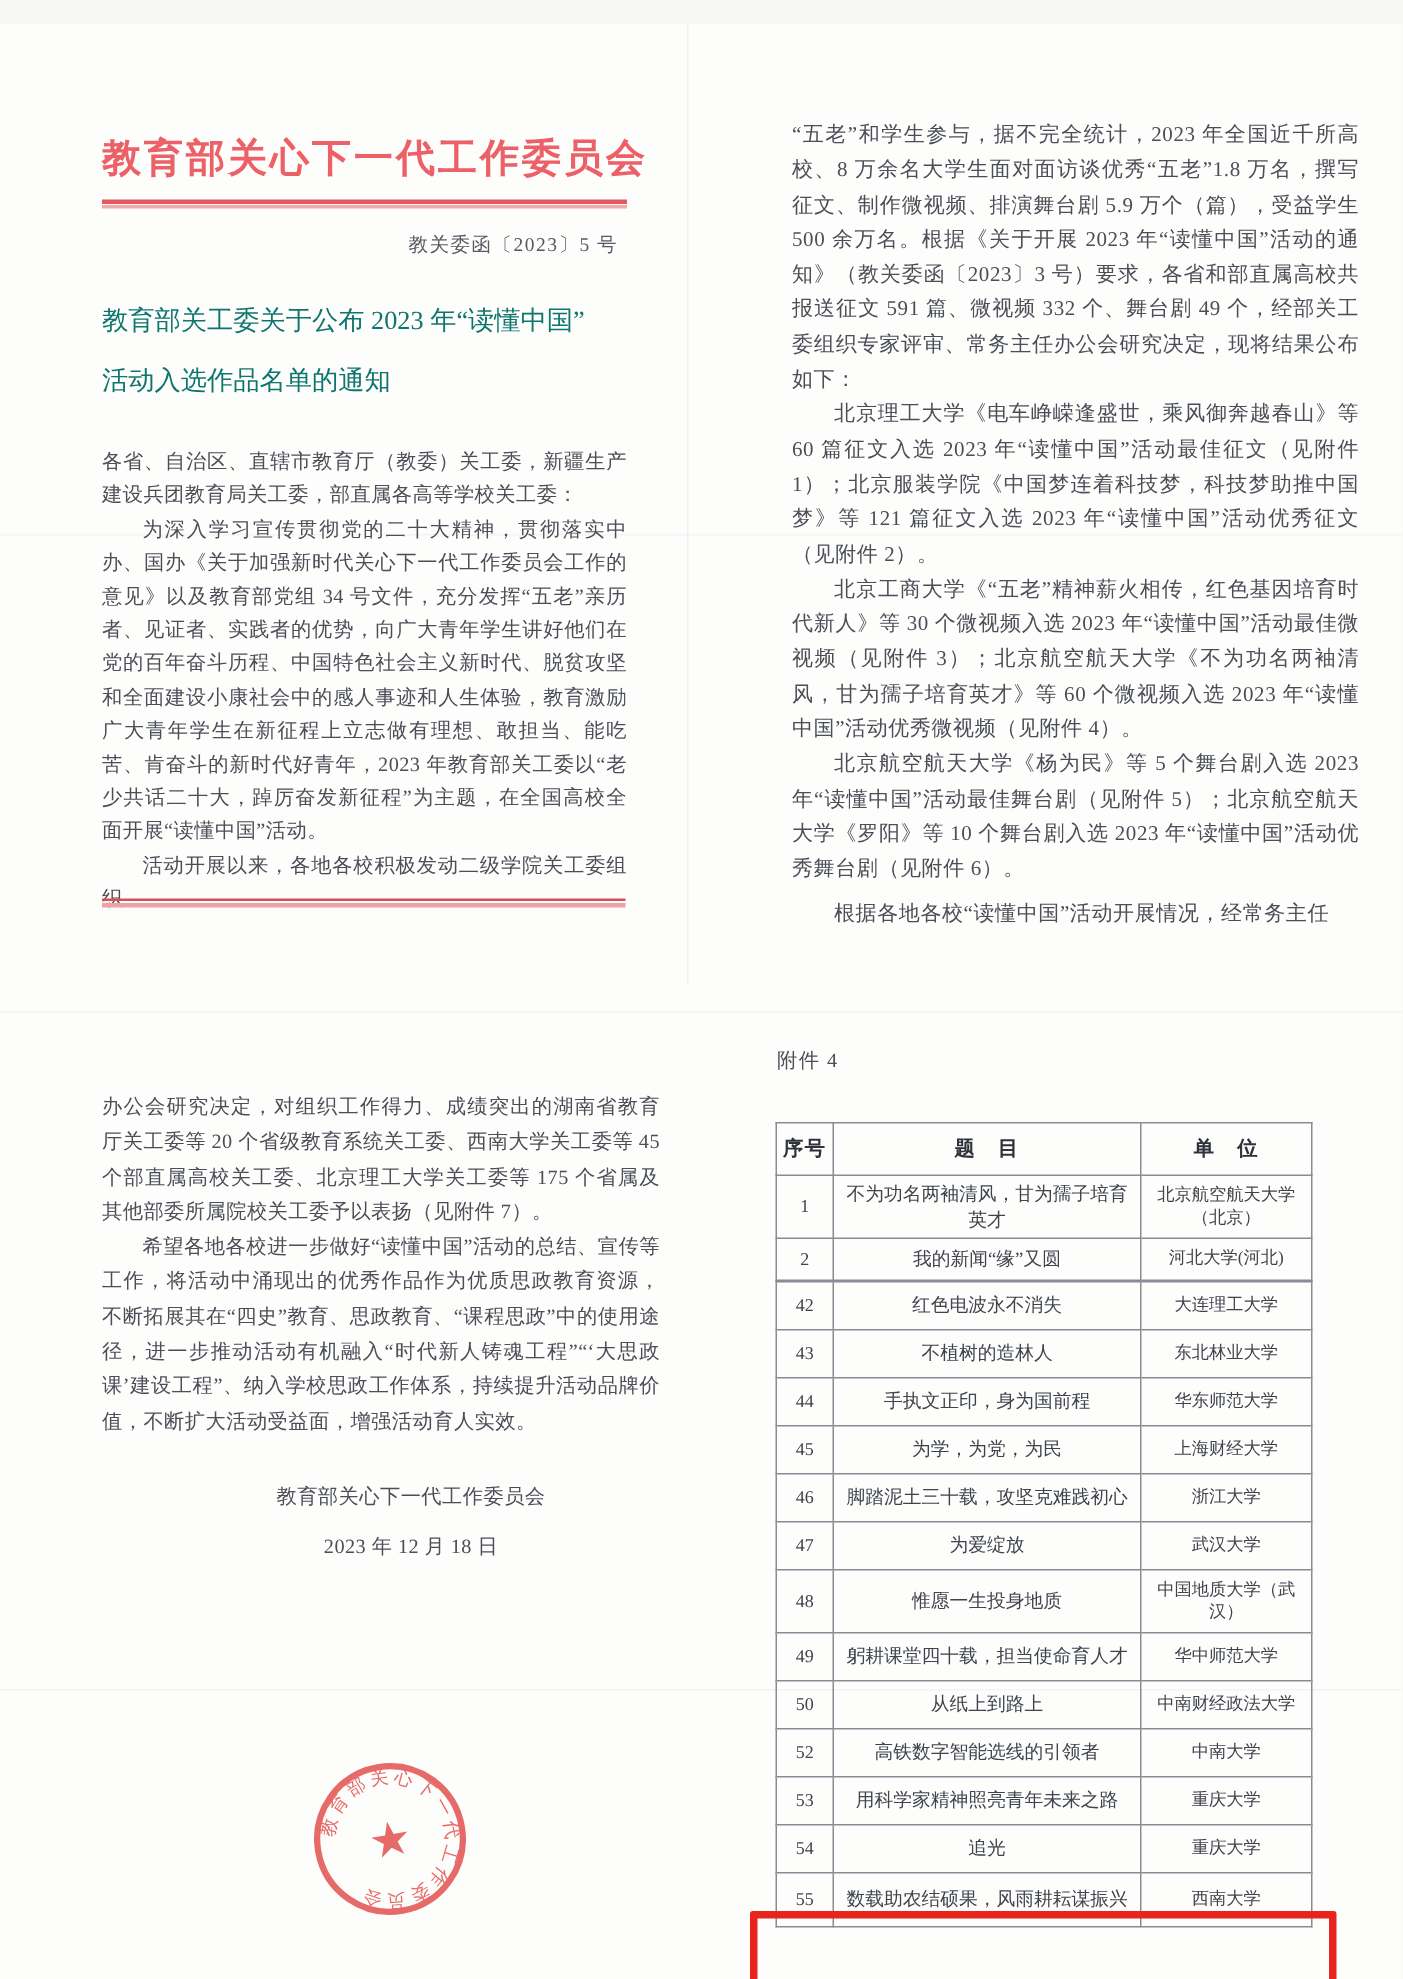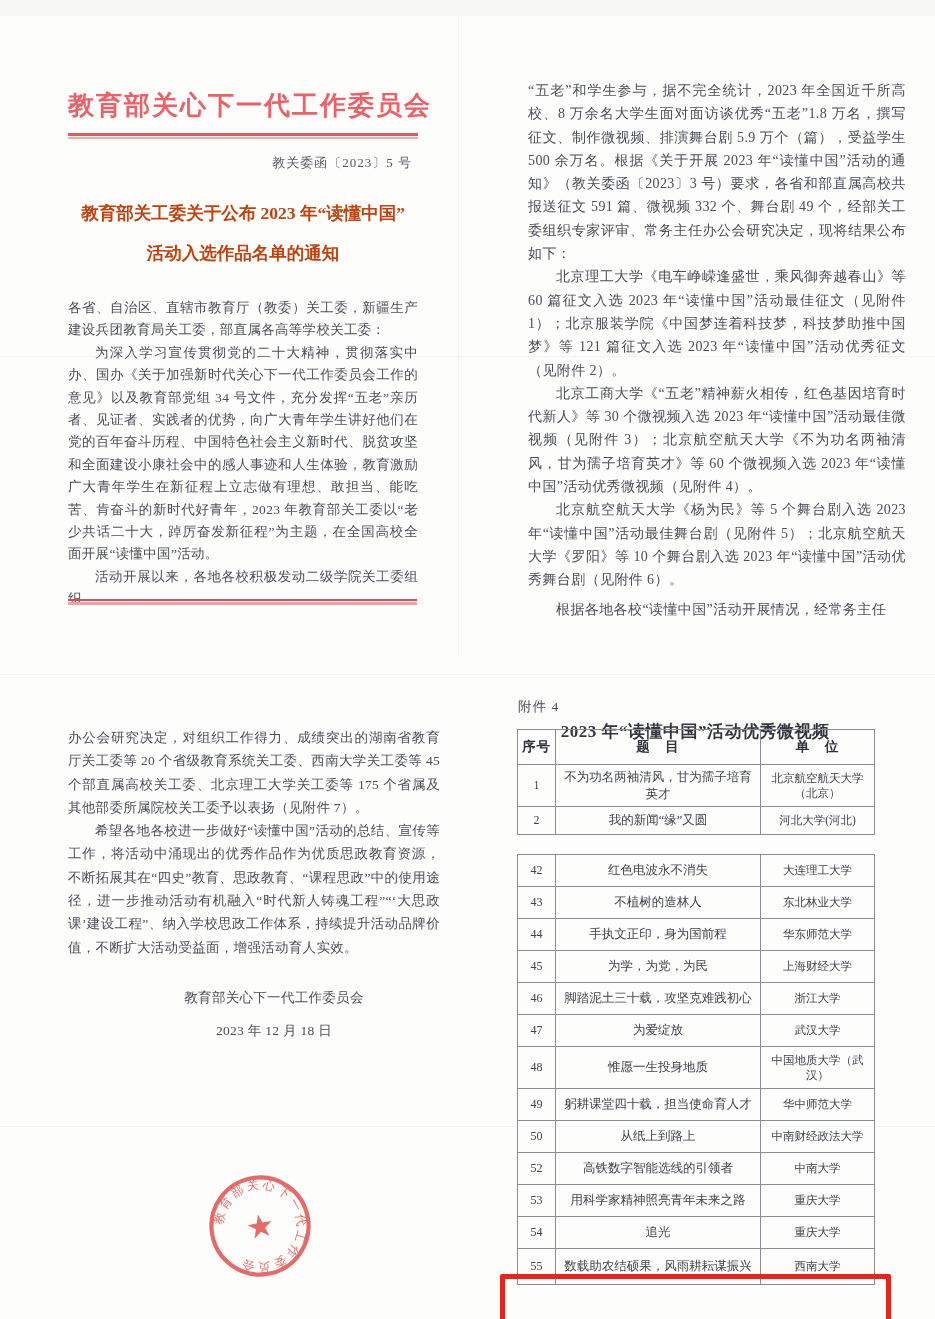--- a/index.html
+++ b/index.html
@@ -15,21 +15,21 @@
   
   #p1{position:absolute;left:68px;top:60px;width:350px;}
   .letterhead{
     margin:12px 0 0 0;font-size:26px;font-weight:bold;letter-spacing:2px;
     color:#ec6168;font-family:"Liberation Sans","DejaVu Sans",sans-serif;
     white-space:nowrap;text-align:center;
   }
   .red-rule{height:6px;margin-top:10px;
     background:linear-gradient(180deg,#e05a60 0 3px,transparent 3px 4px,#f2abad 4px 6px);}
   .doc-number{margin-top:15px;text-align:right;font-size:13px;color:#565963;letter-spacing:1px;padding-right:6px;}
-  .doc-title{margin-top:21px;text-align:center;font-weight:bold;font-size:17.5px;line-height:40px;color:#c2410c;}
+  .doc-title{margin-top:21px;text-align:left;font-weight:normal;font-size:17.5px;line-height:40px;color:#0f766e;}
   .body-13{margin-top:24px;font-size:13.5px;line-height:22.4px;letter-spacing:.3px;text-align:justify;}
   .para{margin:0;}
   .para.ind{text-indent:2em;}
   .para.gap{margin-top:6px;}
   #p1-endrule{position:absolute;left:68px;top:583px;width:349px;height:6px;
     background:linear-gradient(180deg,#d94f55 0 2px,transparent 2px 3px,#eda3a6 3px 5px);}
 
   
   #p2{position:absolute;left:528px;top:63px;width:378px;
       font-size:14px;line-height:23.3px;letter-spacing:.4px;text-align:justify;}
@@ -44,21 +44,21 @@
   .signature{margin-top:22px;text-align:center;padding-left:40px;font-size:13.5px;line-height:33px;color:#4b4e57;}
 
   #stamp{position:absolute;left:204px;top:1154px;width:112px;height:112px;opacity:.78;transform:rotate(-10deg);}
 
   
   #p4-label{position:absolute;left:518px;top:682px;font-size:13.5px;color:#4b4e57;letter-spacing:1px;}
   #p4-title{position:absolute;left:508px;top:704px;width:374px;text-align:center;
             font-size:17px;font-weight:bold;color:#33363e;letter-spacing:.5px;}
   .vtable{position:absolute;left:517px;width:357px;border-collapse:collapse;table-layout:fixed;
           font-size:12.5px;color:#3f434c;}
-  #tfrag1{top:713px;}
+  #tfrag1{top:732px;}
   #tfrag2{top:838px;}
   .vtable td,.vtable th{border:1px solid #878c96;text-align:center;vertical-align:middle;
           padding:1px 3px;overflow:hidden;}
   .vtable col.c-no{width:38px;}
   .vtable col.c-title{width:205px;}
   .vtable col.c-unit{width:114px;}
   .vtable th{font-size:13.5px;font-weight:bold;height:32px;letter-spacing:1px;color:#2f323a;}
   .vtable tr{height:32px;}
   .vtable tr.two-line{height:42px;}
   .vtable tr.compact{height:28px;}
@@ -118,21 +118,20 @@
       <path id="stampArc" d="M 60,60 m -40,0 a 40,40 0 1,1 80,0 a 40,40 0 1,1 -80,0"></path>
     </defs>
     <circle cx="60" cy="60" r="52" fill="none" stroke="#df413f" stroke-width="4.5"></circle>
     <text font-size="13" fill="#df413f" letter-spacing="3">
       <textPath href="#stampArc" startOffset="8">教育部关心下一代工作委员会</textPath>
     </text>
     <text x="60" y="72" font-size="34" text-anchor="middle" fill="#df413f">★</text>
   </svg>
 
   <div id="p4-label">附件 4</div>
-  <div id="p4-title">2023 年“读懂中国”活动优秀微视频</div>
 
   <table class="vtable" id="tfrag1">
     <colgroup>
         <col class="c-no">
         <col class="c-title">
         <col class="c-unit">
       </colgroup>
     <thead>
       <tr>
         <th>序号</th>

